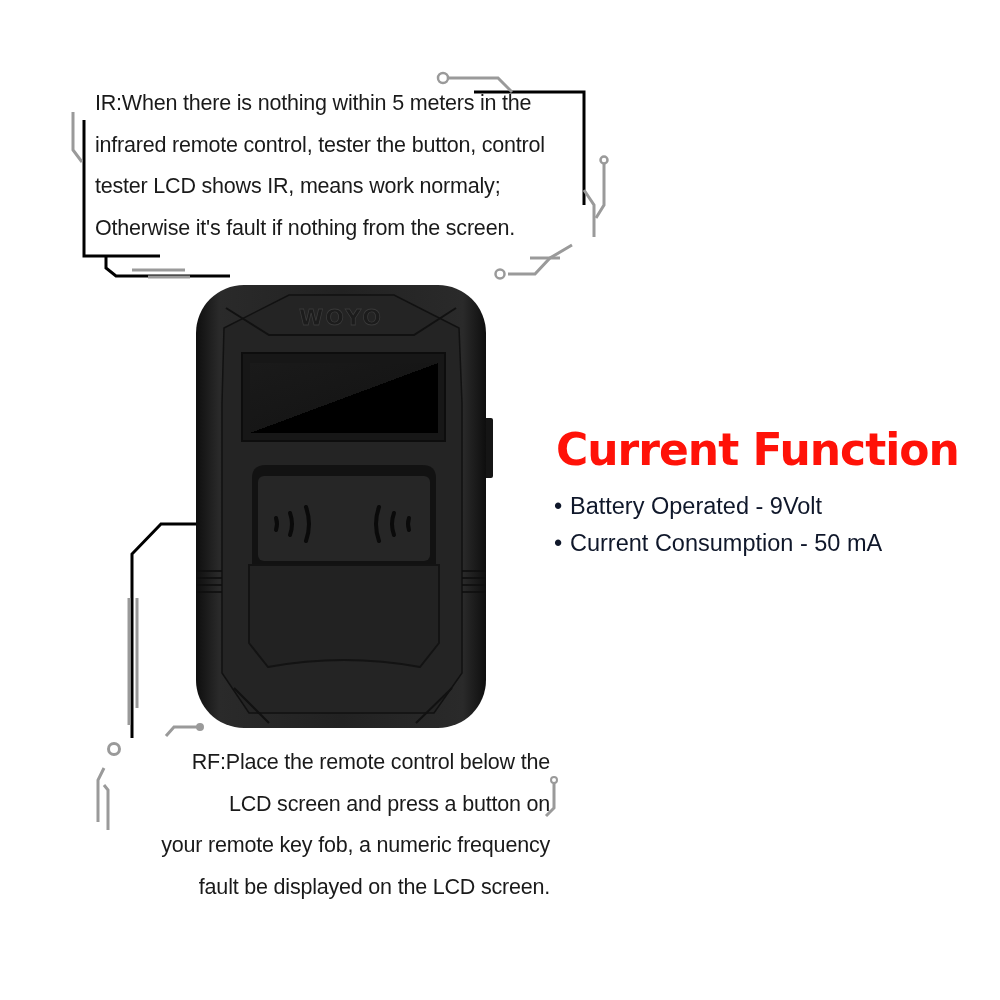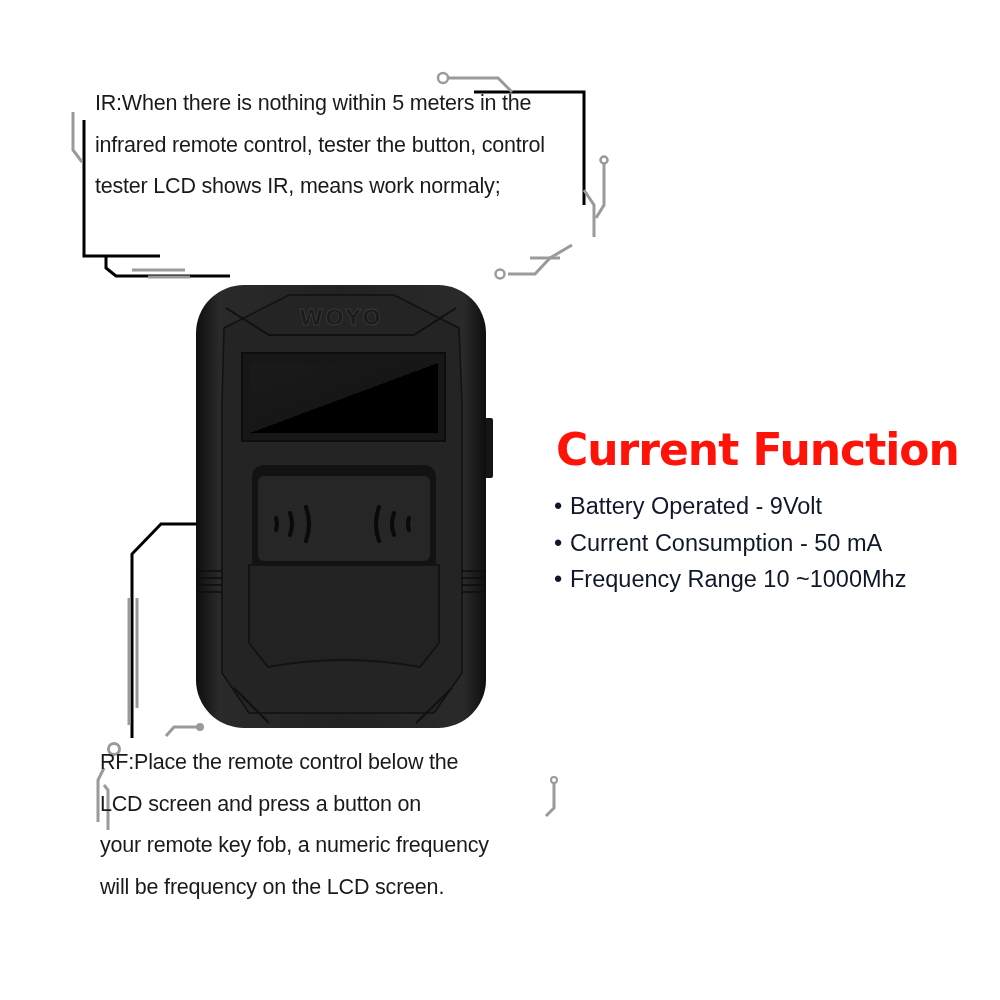--- a/index.html
+++ b/index.html
@@ -4,21 +4,21 @@
 <style>
   html, body { margin: 0; padding: 0; background: #ffffff; }
   body { width: 1000px; height: 1000px; position: relative; overflow: hidden;
          font-family: "Liberation Sans", "DejaVu Sans", sans-serif; color: #1a1a1a; }
   .abs { position: absolute; }
   svg.deco { position: absolute; left: 0; top: 0; width: 1000px; height: 1000px; pointer-events: none; }
 
   .ir-text { left: 95px; top: 83px; width: 500px; font-size: 21.5px; line-height: 41.5px; color: #1a1a1a; letter-spacing: -0.2px; }
   .ir-text div { white-space: nowrap; }
 
-  .rf-text { left: 100px; top: 742px; width: 450px; font-size: 21.5px; line-height: 41.5px; text-align: left; color: #1a1a1a; letter-spacing: -0.2px; }
+  .rf-text { left: 100px; top: 742px; width: 450px; font-size: 21.5px; line-height: 41.5px; text-align: right; color: #1a1a1a; letter-spacing: -0.2px; }
   .rf-text div { white-space: nowrap; }
 
   .retail-title { left: 556px; top: 424px; font-size: 44px; font-weight: bold; color: #ff1208;
                   font-family: "DejaVu Sans", sans-serif; letter-spacing: -1px; white-space: nowrap; }
   .spec-list { left: 554px; top: 488px; font-size: 23.5px; line-height: 36.5px; color: #0f172a; }
   .spec-item { white-space: nowrap; }
   .spec-item .bullet { display: inline-block; width: 16px; }
 
   
   .device { left: 194px; top: 283px; width: 300px; height: 447px; }
@@ -66,20 +66,21 @@
     <circle cx="114" cy="749" r="5.5" stroke-width="3"></circle>
     <circle cx="200" cy="727" r="3" stroke-width="2" fill="#9a9a9a"></circle>
     <circle cx="554" cy="780" r="3" stroke-width="2"></circle>
   </g>
 </svg>
 
 <div class="abs ir-text">
   <div>IR:When there is nothing within 5 meters in the</div>
   <div>infrared remote control, tester the button, control</div>
   <div>tester LCD shows IR, means work normaly;</div>
+  <div>Otherwise it's fault if nothing from the screen.</div>
 </div>
 
 <div class="abs device">
   <svg width="300" height="447" viewBox="0 0 300 447">
     <defs>
       <linearGradient id="bodyG" x1="0" x2="1" y1="0" y2="0">
         <stop offset="0" stop-color="#0e0e0e"></stop>
         <stop offset="0.08" stop-color="#2a2a2a"></stop>
         <stop offset="0.5" stop-color="#222"></stop>
         <stop offset="0.92" stop-color="#2a2a2a"></stop>
@@ -139,23 +140,20 @@
 </div>
 
 <div class="abs retail-title">Current Function</div>
 <div class="abs spec-list">
   <div class="spec-item">
     <span class="bullet">•</span><span>Battery Operated - 9Volt</span>
   </div>
   <div class="spec-item">
     <span class="bullet">•</span><span>Current Consumption - 50 mA</span>
   </div>
-  <div class="spec-item">
-    <span class="bullet">•</span><span>Frequency Range 10 ~1000Mhz</span>
-  </div>
 </div>
 
 <div class="abs rf-text">
   <div>RF:Place the remote control below the</div>
   <div>LCD screen and press a button on</div>
   <div>your remote key fob, a numeric frequency</div>
-  <div>will be frequency on the LCD screen.</div>
+  <div>fault be displayed on the LCD screen.</div>
 </div>
 
 </body></html>

